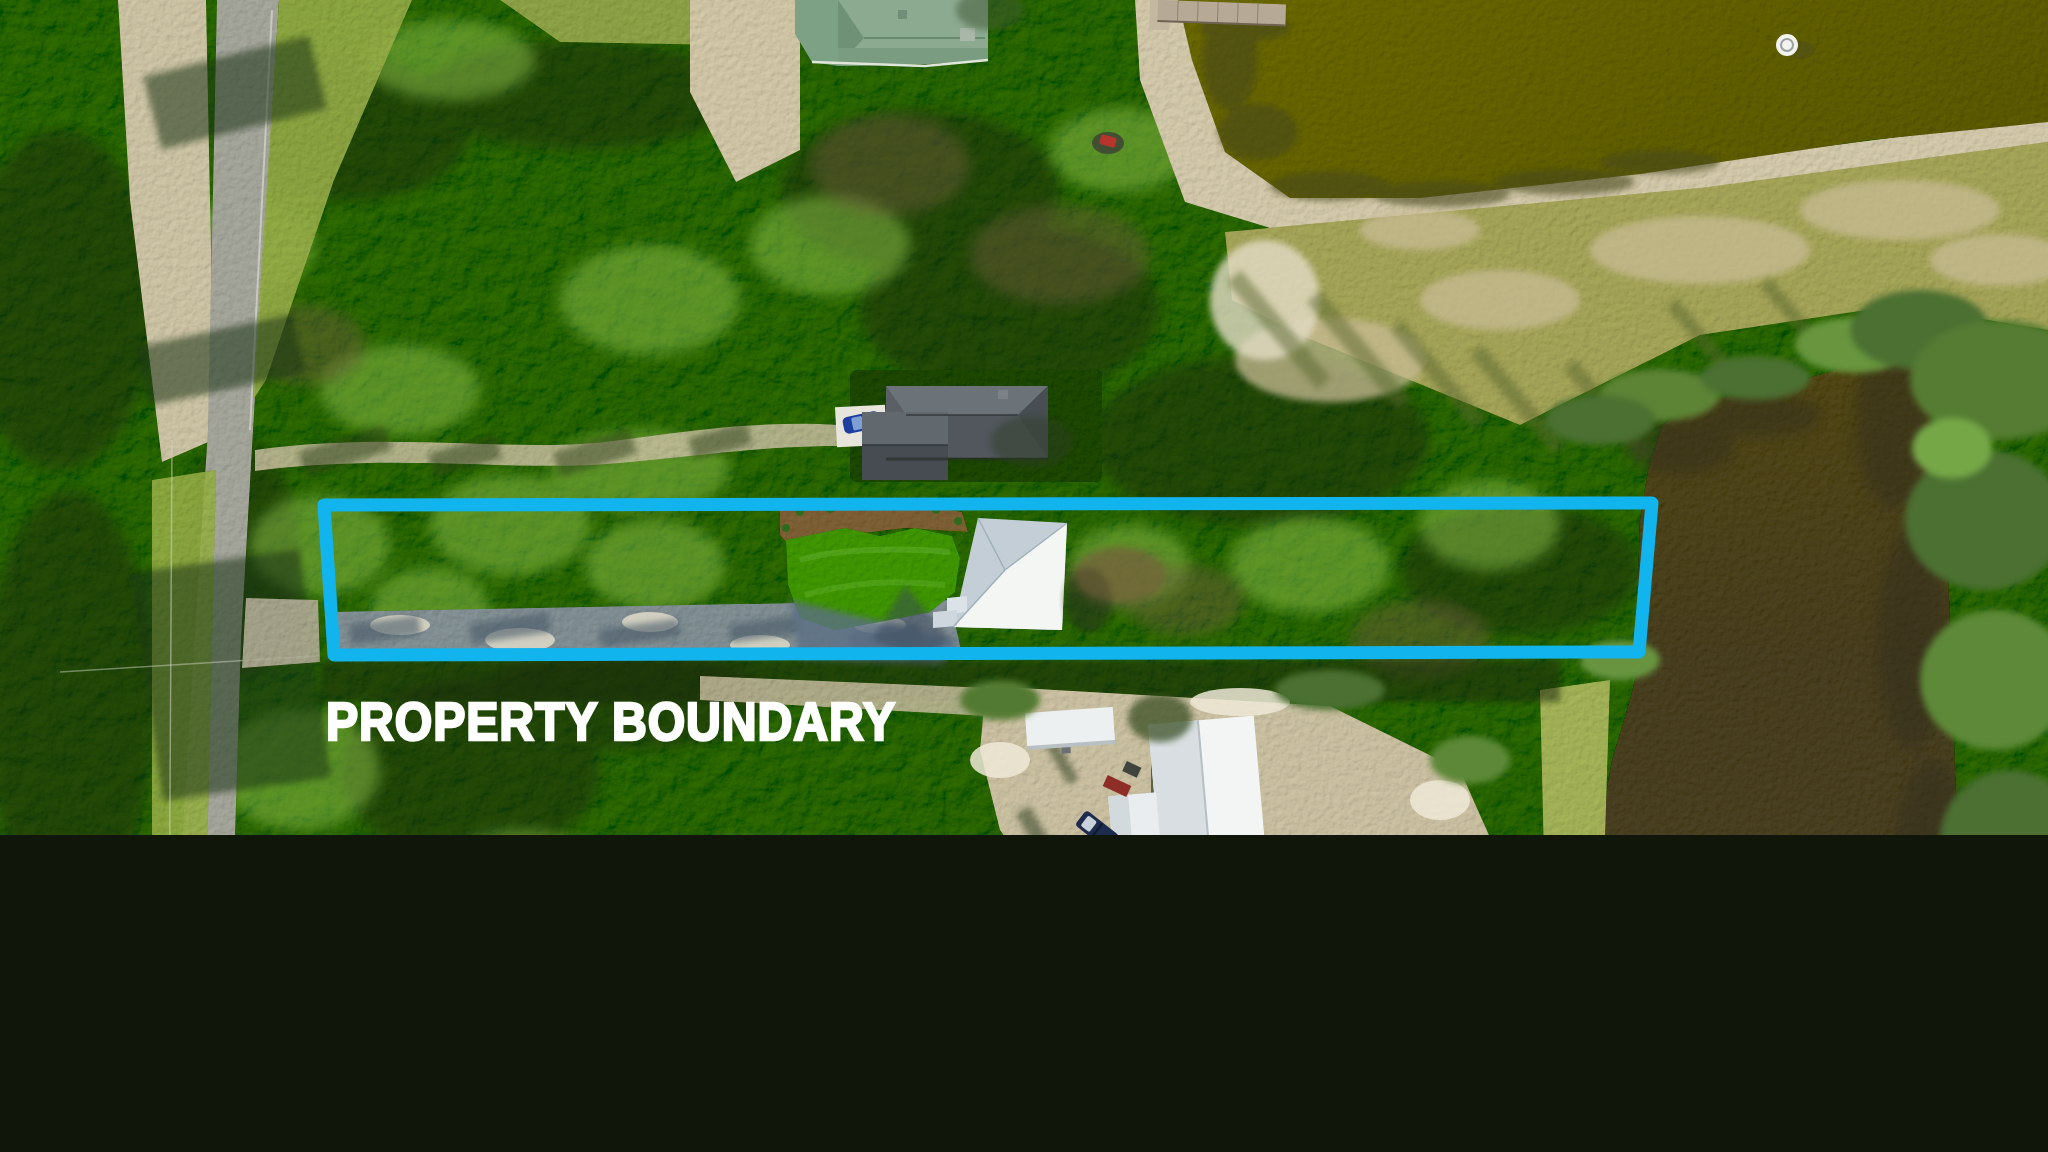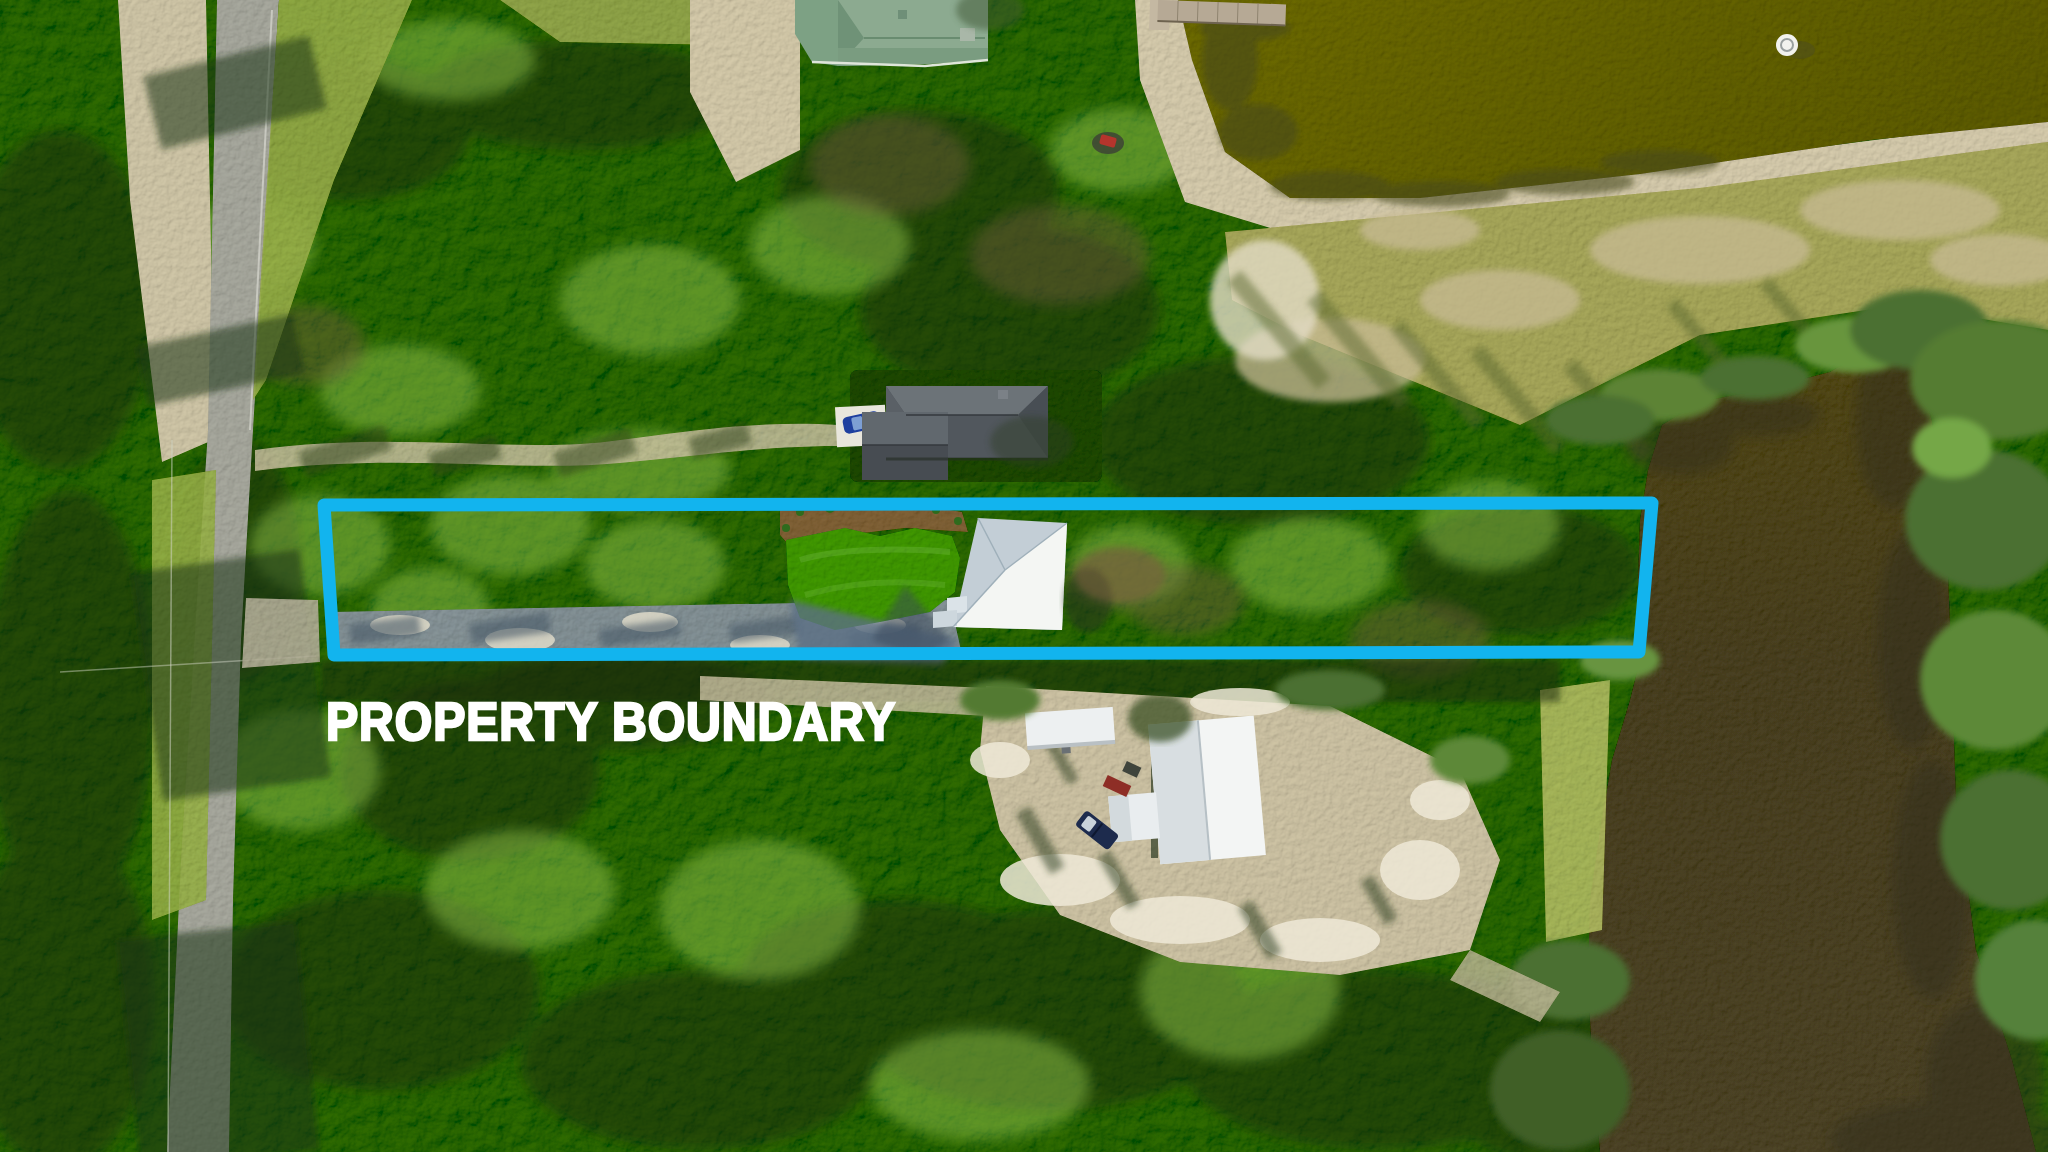--- a/index.html
+++ b/index.html
@@ -1,16 +1,16 @@
 <!DOCTYPE html>
 <html><head>
 <meta charset="utf-8">
 <style>
   html,body{margin:0;padding:0;background:#10160a;}
-  .stage{width:2048px;height:1152px;position:relative;overflow:hidden;}
+  .stage{width:2048px;height:835px;position:relative;overflow:hidden;}
   svg{display:block;}
   text.bnd-label{
     font-family:"Liberation Sans","DejaVu Sans",sans-serif;
     font-weight:bold;
     letter-spacing:1px;
     paint-order:stroke;
   }
 </style>
 </head>
 <body>

